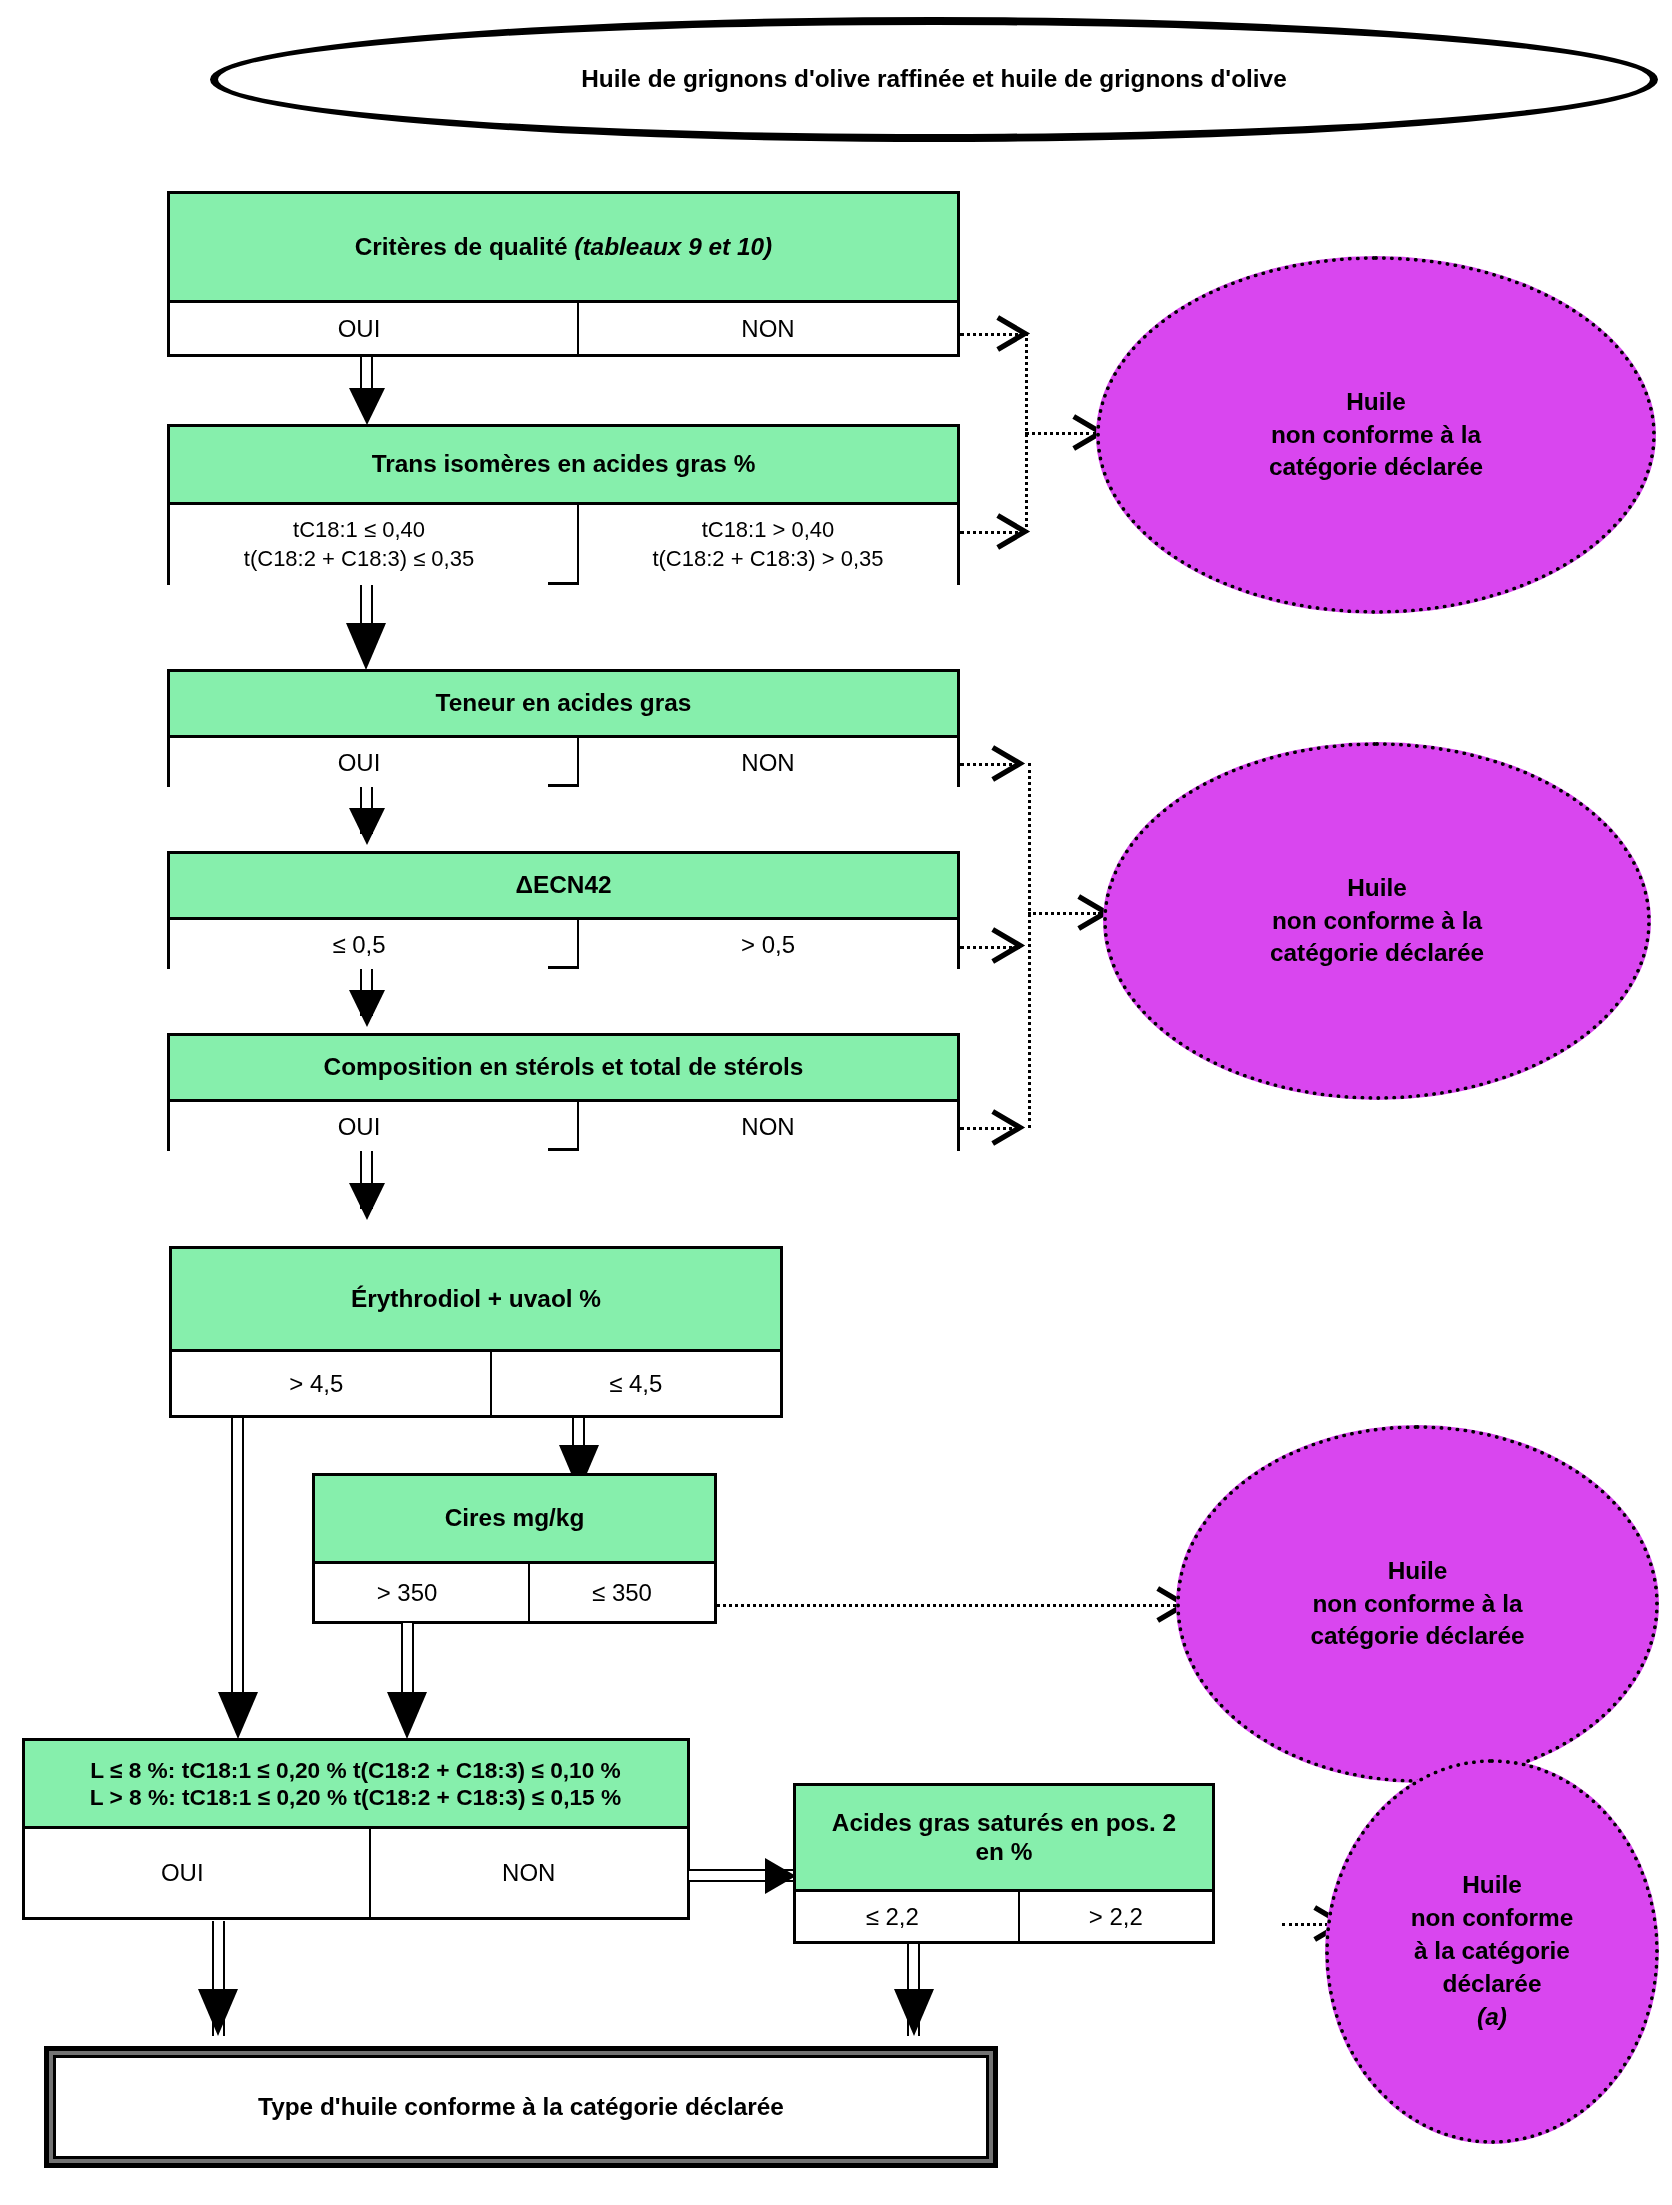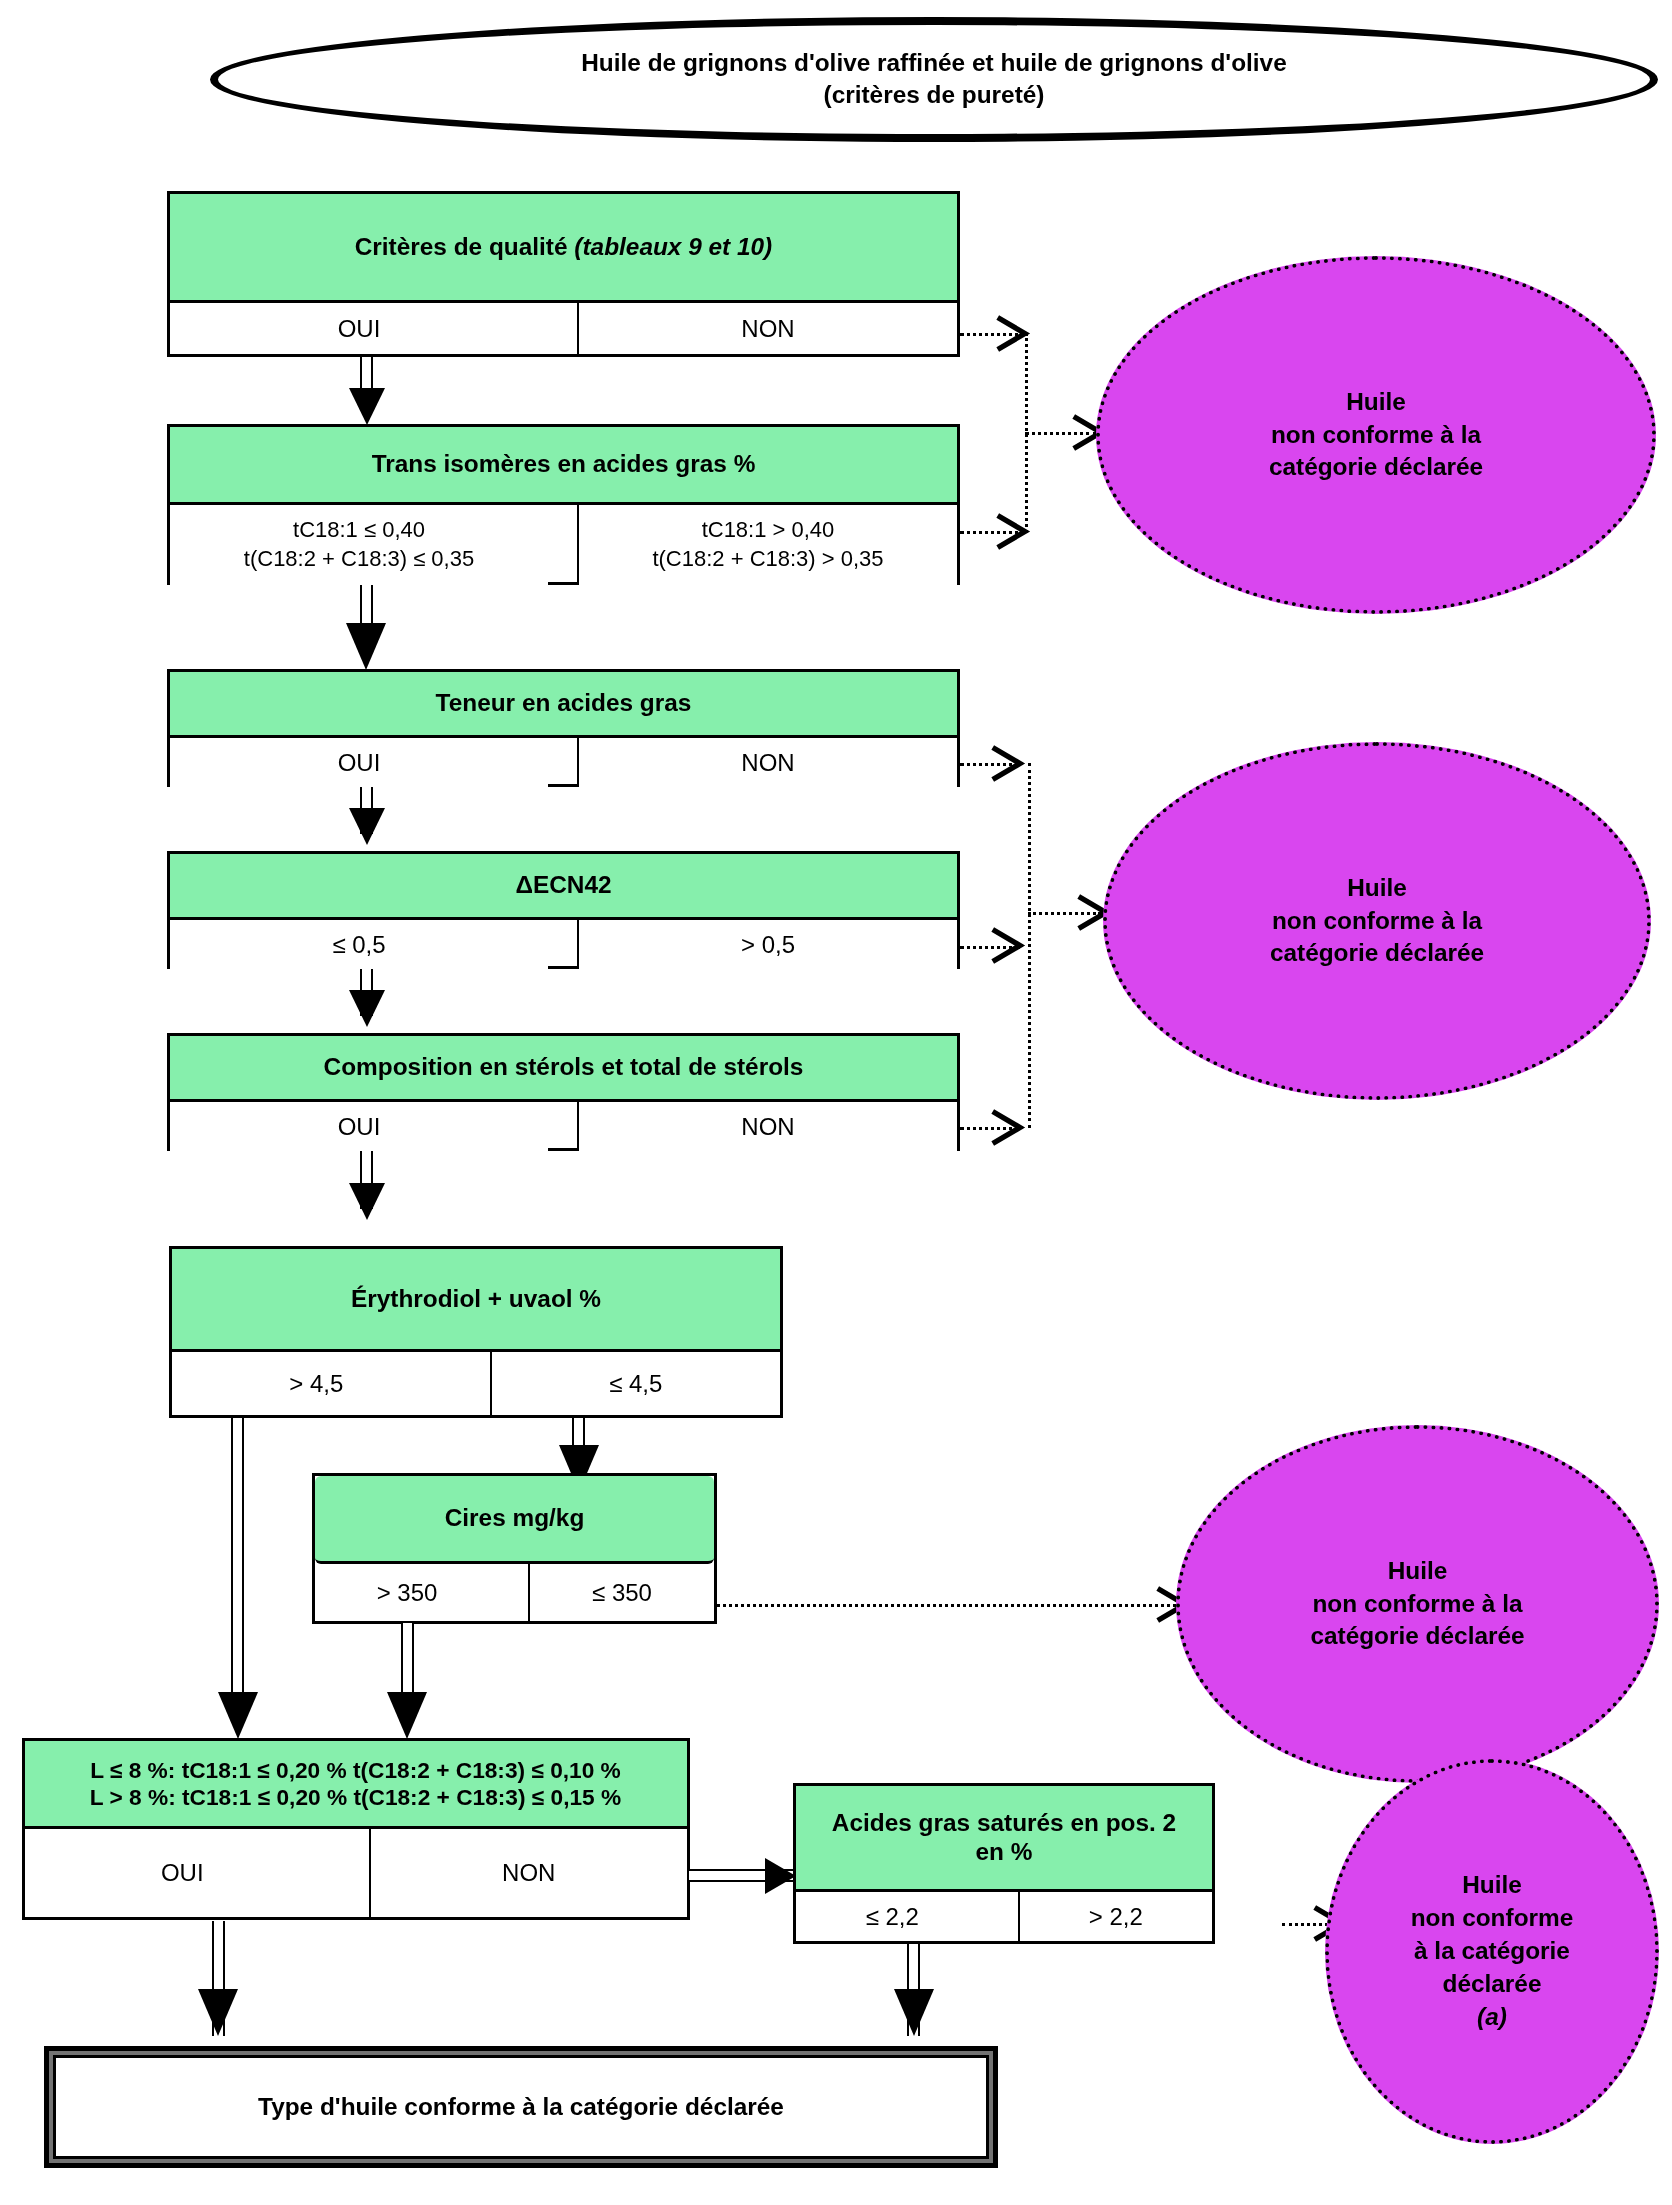--- a/index.html
+++ b/index.html
@@ -66,21 +66,20 @@
   .ital{font-style:italic;}
 </style>
 </head>
 <body>
 
 <div id="canvas">
 
   <div class="ellipse-solid t-title" style="left:210px;top:16.7px;width:1448px;height:125px;">
     <div>
       <div>Huile de grignons d'olive raffinée et huile de grignons d'olive</div>
-      <div>(critères de pureté)</div>
     </div>
   </div>
 
   <div class="dbox" style="left:167px;top:191px;width:793px;height:166px;">
     <div class="head t-head" style="height:109px;">
       <span><span>Critères de qualité</span>
       <span class="ital">(tableaux 9 et 10)</span></span>
     </div>
     <div class="opts" style="height:51px;">
       <div class="opt t-mid">OUI</div>
@@ -163,21 +162,21 @@
     </div>
   </div>
 
   <div class="shaft-v" style="left:572px;top:1418px;width:13px;height:60px;"></div>
   <div class="tri-down" style="left:559px;top:1445px;"></div>
 
   <div class="shaft-v" style="left:231px;top:1418px;width:13px;height:303px;"></div>
   <div class="tri-down" style="left:218px;top:1692px;"></div>
 
   <div class="dbox" style="left:312px;top:1473px;width:405px;height:151px;">
-    <div class="head t-head" style="height:88px;border-radius:6px;">
+    <div class="head t-head" style="height:88px;">
       <span>Cires mg/kg</span>
     </div>
     <div class="opts" style="height:57px;">
       <div class="opt t-mid">&gt; 350</div>
       <div class="opt t-mid">≤ 350</div>
     </div>
   </div>
 
   <div class="shaft-v" style="left:401px;top:1623px;width:13px;height:97px;"></div>
   <div class="tri-down" style="left:387px;top:1692px;"></div>

